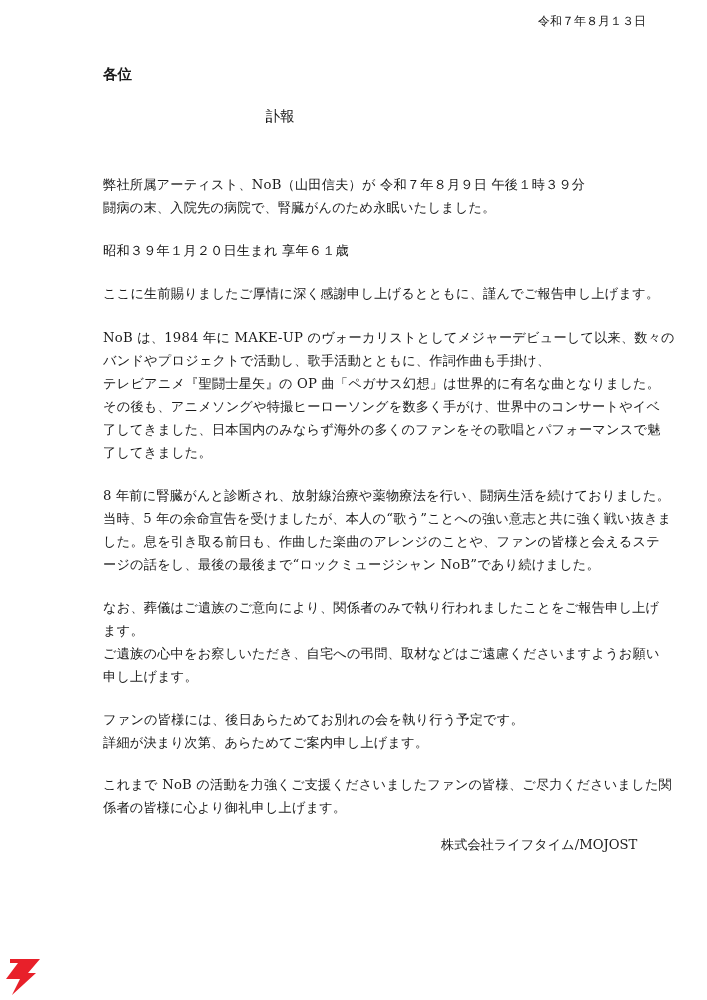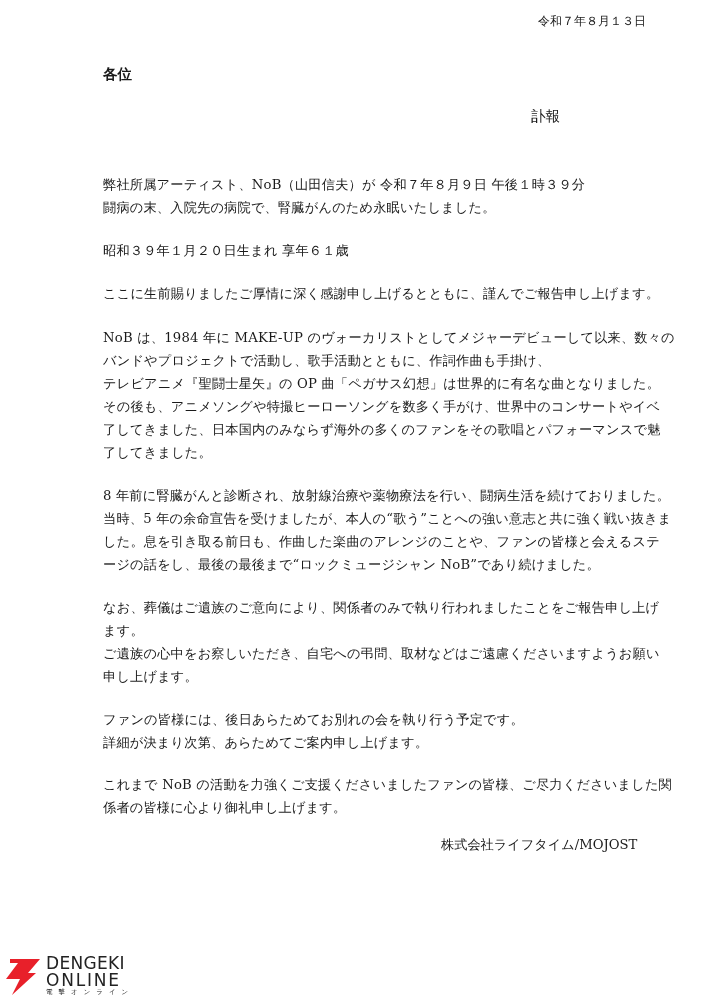--- a/index.html
+++ b/index.html
@@ -4,21 +4,21 @@
 <style>
   html, body { margin: 0; padding: 0; background: #ffffff; }
   body {
     width: 707px; height: 1000px; position: relative; overflow: hidden;
     font-family: "DejaVu Serif", "Liberation Serif", serif;
     color: #1a1a1a;
   }
   .abs { position: absolute; white-space: nowrap; }
   .date { top: 13px; right: 61px; font-size: 12px; }
   .addressee { top: 65px; left: 103px; font-size: 14.5px; font-weight: bold; }
-  .title { top: 107px; left: 0; width: 560px; text-align: right; font-size: 14.5px; }
+  .title { top: 107px; left: 0; width: 560px; text-align: center; font-size: 14.5px; }
   .line { left: 103px; font-size: 13.2px; letter-spacing: 0.2px; }
   .signature { top: 836px; left: 426px; font-size: 13.2px; margin-left: 15px; }
   .logo { position: absolute; left: 6px; top: 955px; width: 130px; height: 42px; }
   .logo-bolt { position: absolute; left: 0; top: 4px; }
   .logo-text { position: absolute; left: 40px; top: 0; font-family: "DejaVu Sans", sans-serif; color: #222; line-height: 1; }
   .logo-l1 { font-size: 17px; letter-spacing: 0.3px; font-weight: normal; }
   .logo-l2 { font-size: 17px; letter-spacing: 1.8px; margin-top: 0px; }
   .logo-l3 { font-size: 6.5px; letter-spacing: 6px; margin-top: 0px; }
 </style>
 </head>
@@ -59,18 +59,13 @@
   <div class="abs line" style="top:776px">これまで NoB の活動を力強くご支援くださいましたファンの皆様、ご尽力くださいました関</div>
   <div class="abs line" style="top:799px">係者の皆様に心より御礼申し上げます。</div>
 
   <div class="abs signature">株式会社ライフタイム/MOJOST</div>
 </div>
 
 <div class="logo">
   <svg class="logo-bolt" width="36" height="36" viewBox="0 0 36 36">
     <polygon points="4,0 34,0 22,14 30,14 6,36 14,20 0,20 12,4 4,4" fill="#e8202a"></polygon>
   </svg>
-  <div class="logo-text">
-    <div class="logo-l1">DENGEKI</div>
-    <div class="logo-l2">ONLINE</div>
-    <div class="logo-l3">電撃オンライン</div>
-  </div>
 </div>
 
 </body></html>

